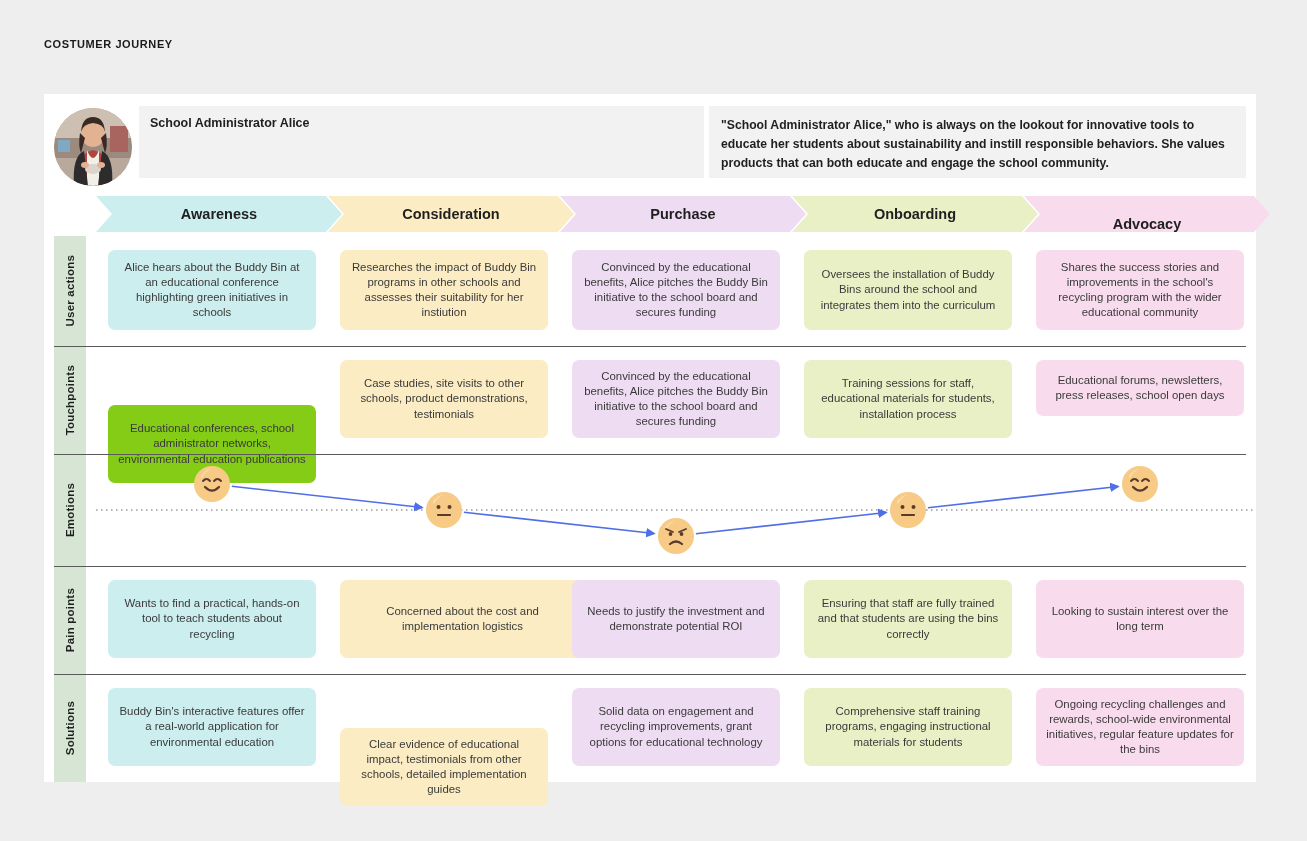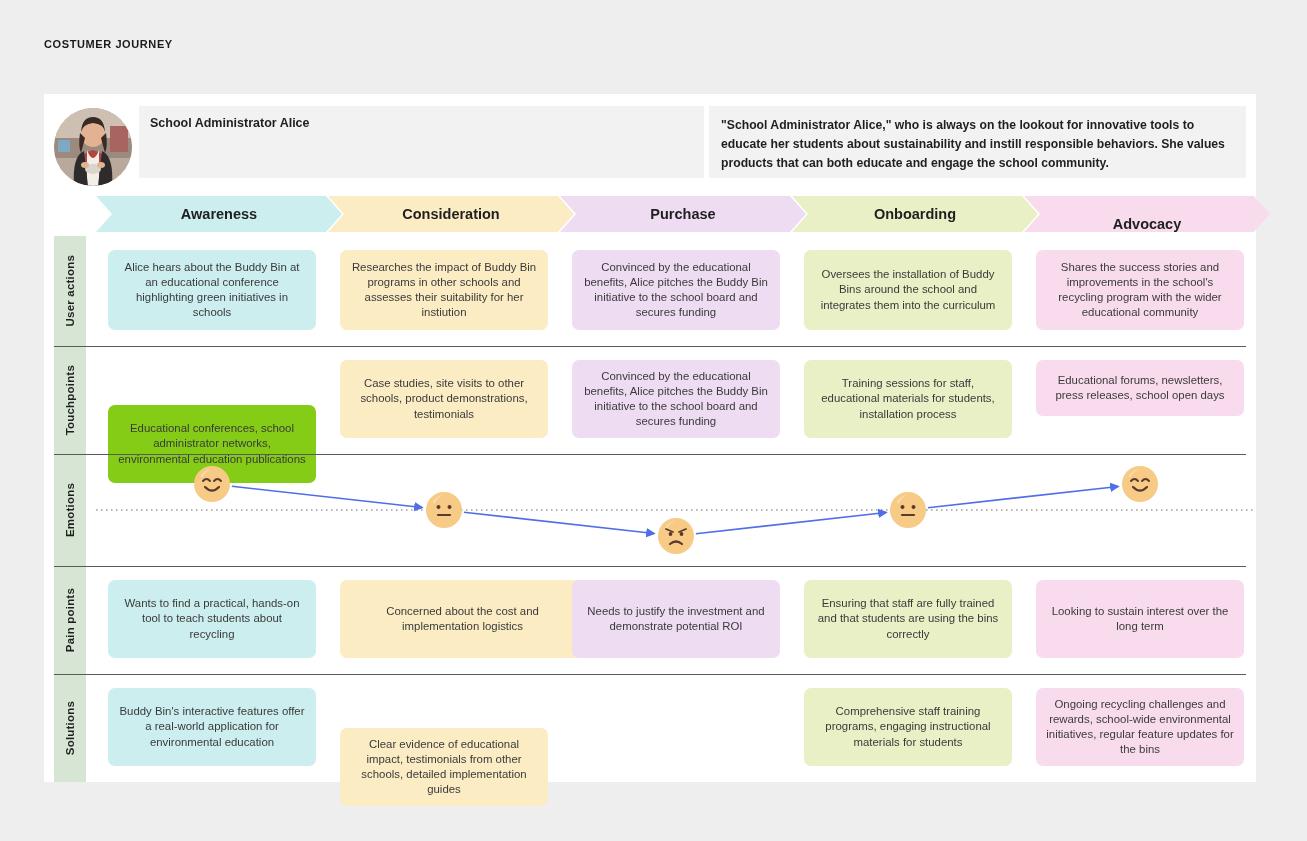--- a/index.html
+++ b/index.html
@@ -214,20 +214,23 @@
       <div class="rowsep" style="top: 438px;"></div>
       <div class="rowlabel" style="top: 438px; height: 108px;">
         <span>Solutions</span>
       </div>
       <div class="cell" style="left: 64px; top: 452px; width: 208px; height: 78px; background: rgb(205, 238, 238);">
         <span>Buddy Bin's interactive features offer a real-world application for environmental education</span>
       </div>
       <div class="cell" style="left: 296px; top: 452px; width: 208px; height: 78px; background: rgb(251, 236, 196); margin-top: 40px;">
         <span>Clear evidence of educational impact, testimonials from other schools, detailed implementation guides</span>
       </div>
+      <div class="cell" style="left: 528px; top: 452px; width: 208px; height: 78px; background: rgb(238, 220, 243);">
+        <span>Solid data on engagement and recycling improvements, grant options for educational technology</span>
+      </div>
       <div class="cell" style="left: 760px; top: 452px; width: 208px; height: 78px; background: rgb(233, 240, 198);">
         <span>Comprehensive staff training programs, engaging instructional materials for students</span>
       </div>
       <div class="cell" style="left: 992px; top: 452px; width: 208px; height: 78px; background: rgb(248, 220, 237);">
         <span>Ongoing recycling challenges and rewards, school-wide environmental initiatives, regular feature updates for the bins</span>
       </div>
       <div id="emotions" style="top: 222px; height: 104px;">
         <svg id="emo-svg" width="1160" height="104">
           <defs>
             <marker id="arrow" markerWidth="6" markerHeight="6" refX="5" refY="3" orient="auto">

